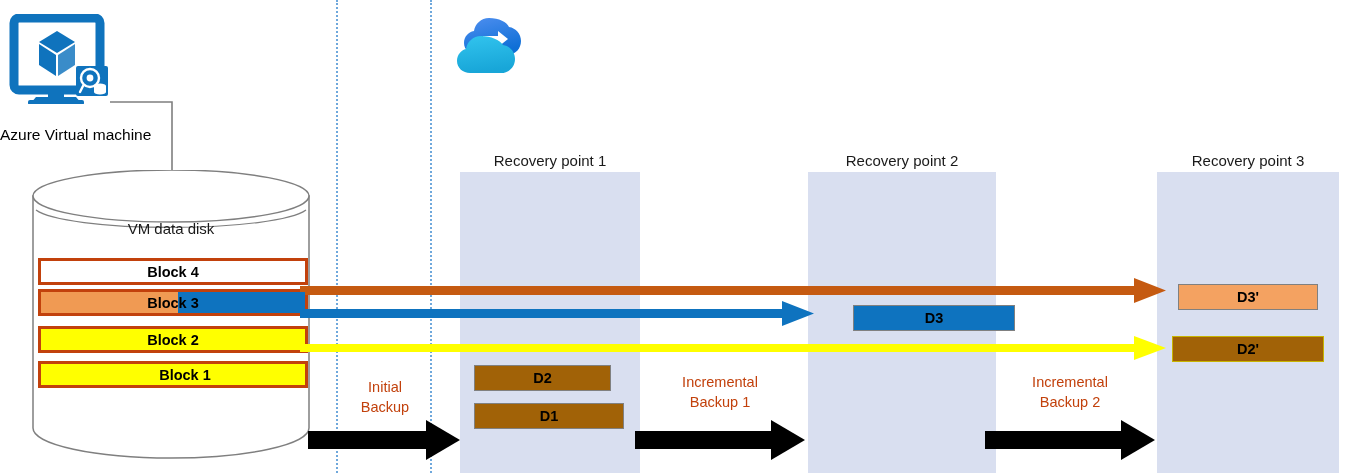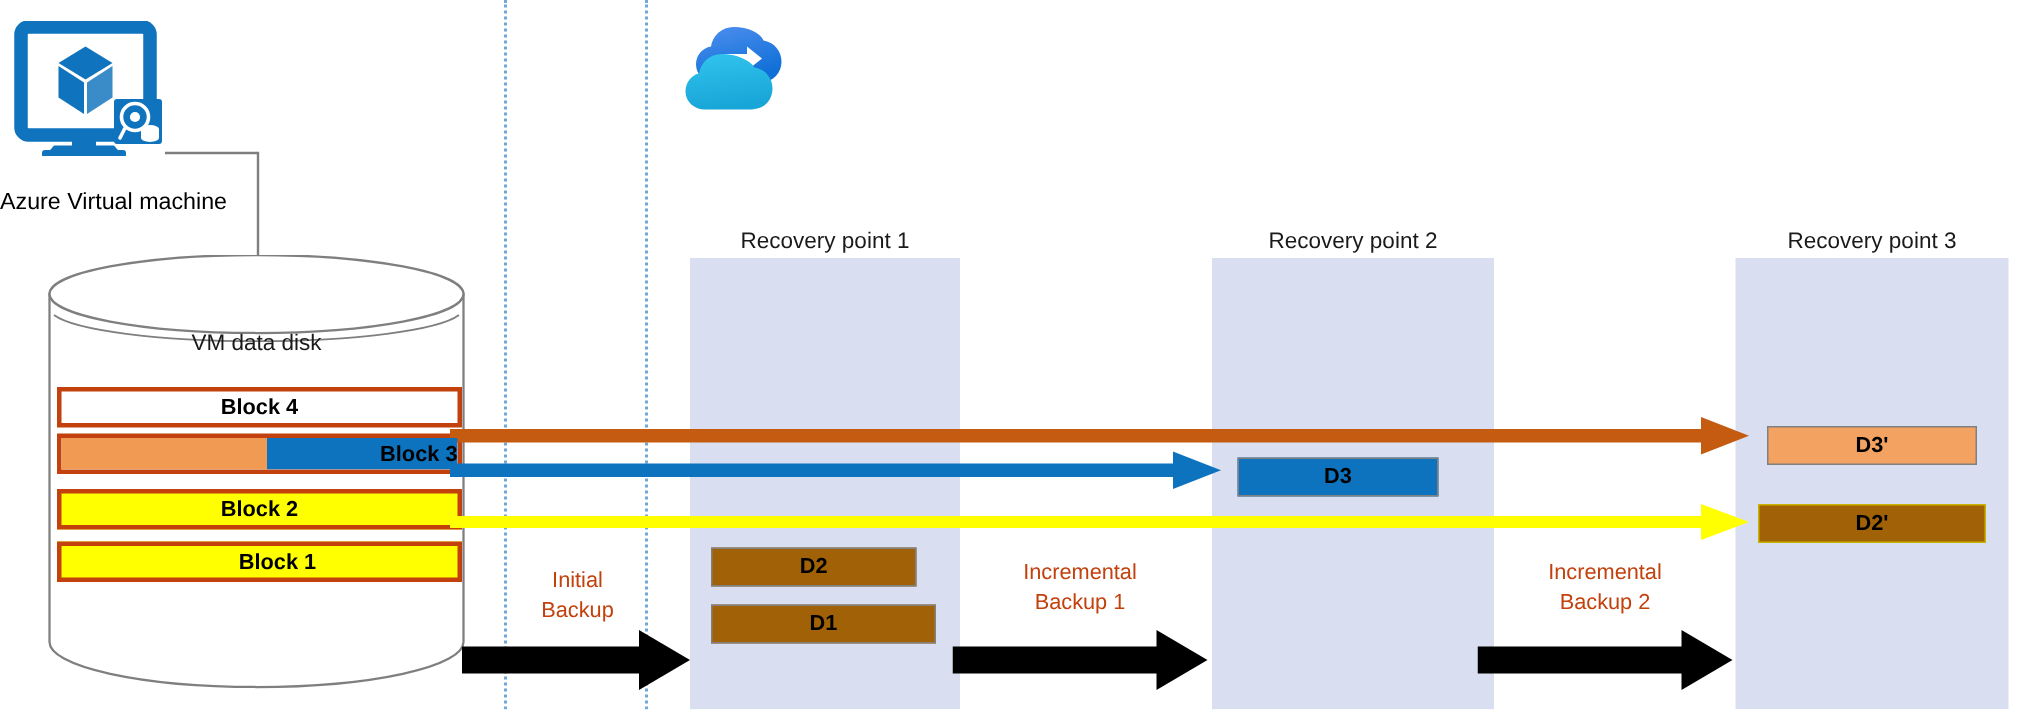--- a/index.html
+++ b/index.html
@@ -48,21 +48,21 @@
   .block {
     left: 38px; width: 270px; height: 27px;
     border: 3px solid #c2410c;
     box-sizing: border-box;
     font-size: 14.5px; font-weight: bold; color: #000;
     display: flex; align-items: center; justify-content: center;
     background: #ffffff;
   }
   .block .lbl { position: relative; z-index: 3; }
   #block4 { top: 258px; }
-  #block3 { top: 289px; overflow: hidden; justify-content: flex-end; }
+  #block3 { top: 289px; overflow: hidden; }
   #block2 { top: 326px; background: #ffff00; }
   #block1 { top: 361px; background: #ffff00; padding-left: 24px; }
   #block3 .half-l {
     position: absolute; left: 0; top: 0; width: 52%; height: 100%;
     background: #f09a53; z-index: 1;
   }
   #block3 .half-r {
     position: absolute; left: 52%; top: 0; width: 48%; height: 100%;
     background: #0e73bf; z-index: 1;
   }
@@ -214,21 +214,21 @@
   <div class="abs flow" style="left:300px; top:328px; width:870px;">
     <svg width="870" height="40" viewBox="0 0 870 40" preserveAspectRatio="none">
       <rect x="0" y="16" width="838" height="8" fill="#ffff00"></rect>
       <path d="M834 8 L866 20 L834 32 Z" fill="#ffff00"></path>
     </svg>
   </div>
 
   <div class="abs dbox yellow" style="left:474px; top:365px; width:137px">D2</div>
   <div class="abs dbox yellow" style="left:474px; top:403px; width:150px">D1</div>
 
-  <div class="abs dbox blue" style="left:825px; top:305px; width:134px">D3</div>
+  <div class="abs dbox blue" style="left:853px; top:305px; width:162px">D3</div>
 
   <div class="abs dbox orange" style="left:1178px; top:284px; width:140px">D3'</div>
   <div class="abs dbox yellow yellowborder" style="left:1172px; top:336px; width:152px">D2'</div>
 
   <div class="abs" style="left:308px; top:418px; width:154px; height:46px;">
     <svg width="154" height="46" viewBox="0 0 154 46">
       <rect x="0" y="13" width="122" height="18" fill="#000000"></rect>
       <path d="M118 2 L152 22 L118 42 Z" fill="#000000"></path>
     </svg>
   </div>

